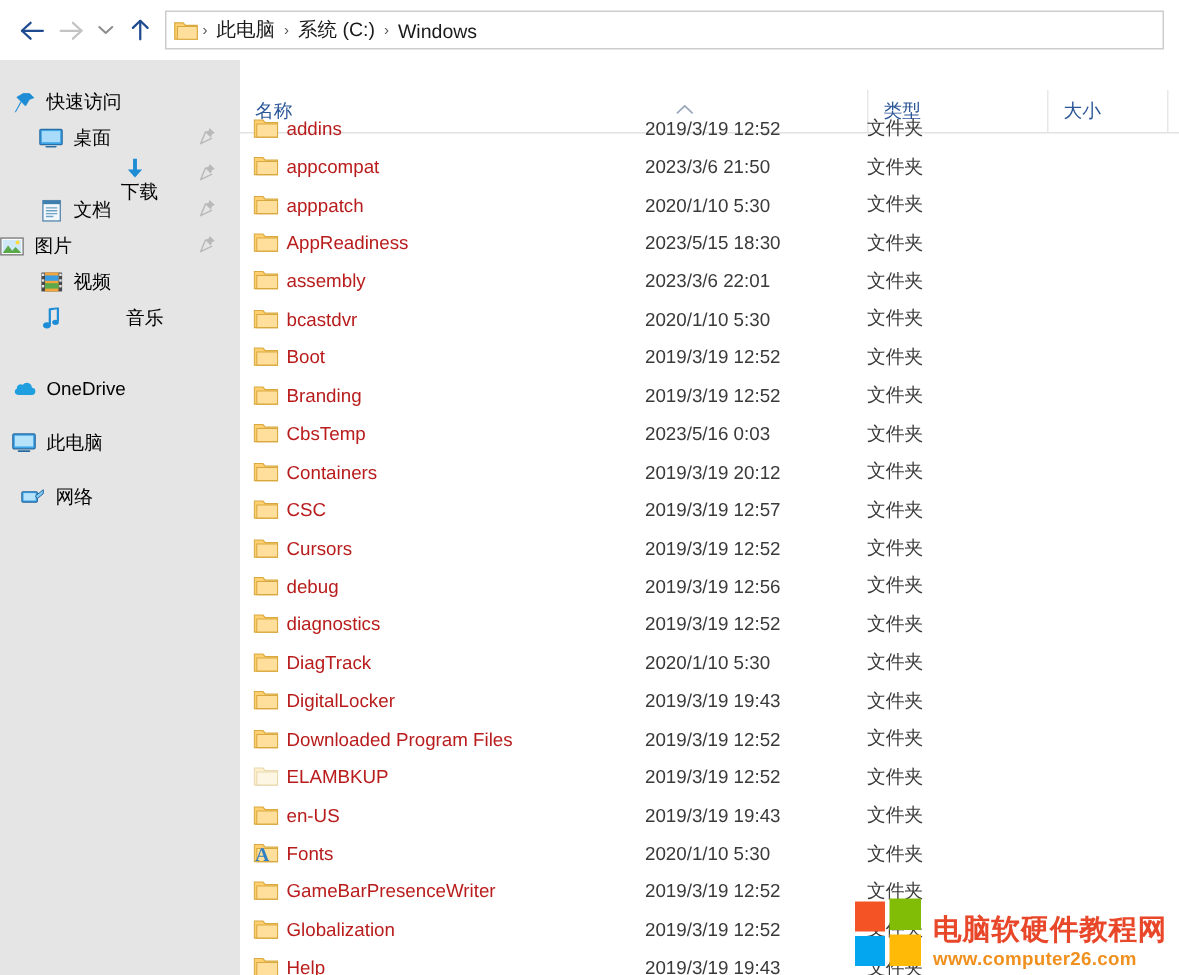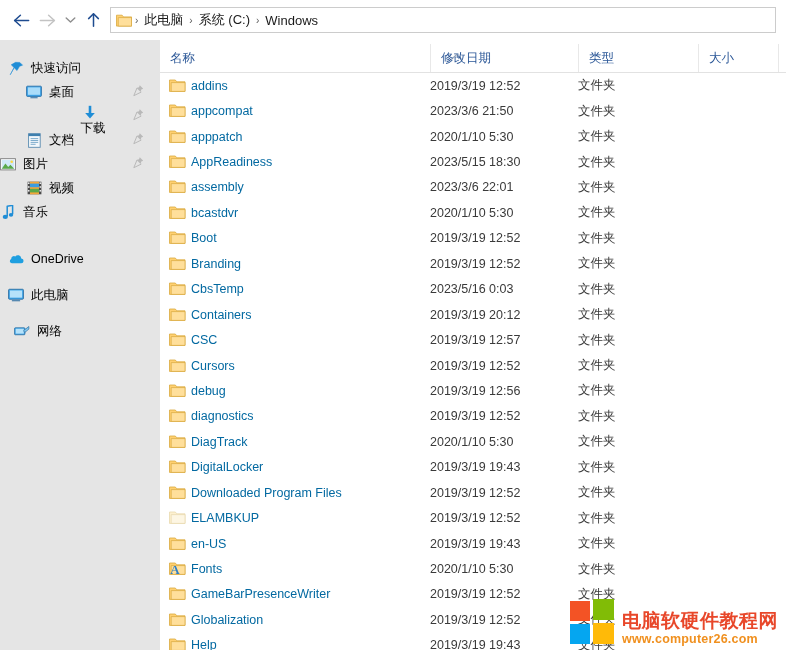--- a/index.html
+++ b/index.html
@@ -105,21 +105,21 @@
   .pin {
     position: absolute;
     right: 16px;
     top: 50%;
     transform: translateY(-50%);
   }
 
   
   #colheader {
     position: absolute;
-    left: 160px; top: 44px;
+    left: 160px; top: 60px;
     width: 626px; height: 28px;
     background: #ffffff;
     border-bottom: 1px solid #e2e2e2;
   }
   .col-cell {
     position: absolute;
     top: 0;
     height: 28px;
     display: flex;
     align-items: center;
@@ -155,21 +155,21 @@
     position: absolute;
     left: 9px;
     top: 50%;
     transform: translateY(-50%);
     width: 17px; height: 16px;
   }
   .f-name {
     position: absolute;
     left: 31px;
     font-size: 12.5px;
-    color: #0369a1;
+    color: #b91c1c;
   }
   .f-date {
     position: absolute;
     left: 270px;
     font-size: 12.5px;
     color: #3a3a3a;
   }
   .f-type {
     position: absolute;
     left: 418px;
@@ -351,21 +351,21 @@
           <rect x="0.9" y="5.2" width="1.6" height="1.6" fill="#e8e8e8"></rect>
           <rect x="0.9" y="9.0" width="1.6" height="1.6" fill="#e8e8e8"></rect>
           <rect x="12.5" y="1.4" width="1.6" height="1.6" fill="#e8e8e8"></rect>
           <rect x="12.5" y="5.2" width="1.6" height="1.6" fill="#e8e8e8"></rect>
           <rect x="12.5" y="9.0" width="1.6" height="1.6" fill="#e8e8e8"></rect>
         </svg>
       </span>
       <span>视频</span>
     </div>
 
-    <div class="side-item" style="">
+    <div class="side-item" style="padding-left:26px;gap:35px;">
       <span class="side-ico">
         <svg width="12" height="15" viewBox="0 0 12 15">
           <path d="M5.2 11.4 V1.3 L10.6 0.3 V9.2" fill="none" stroke="#1f8dd6" stroke-width="1.5" stroke-linejoin="round"></path>
           <ellipse cx="3.3" cy="11.9" rx="2.6" ry="2.1" fill="#1f8dd6"></ellipse>
           <ellipse cx="9.0" cy="9.9" rx="2.2" ry="1.8" fill="#1f8dd6"></ellipse>
         </svg>
       </span>
       <span>音乐</span>
     </div>
 
@@ -403,23 +403,20 @@
 
   <div id="colheader">
     <div class="col-cell first" style="left:0;width:270px;">
       <span>名称</span>
     </div>
     <span class="sort-chevron">
       <svg width="13" height="8" viewBox="0 0 13 8">
         <path d="M1.6 6.2 L6.5 1.6 L11.4 6.2" fill="none" stroke="#9aa8bb" stroke-width="1.2" stroke-linecap="round" stroke-linejoin="round"></path>
       </svg>
     </span>
-    <div class="col-cell" style="left:270px;width:148px;">
-      <span>修改日期</span>
-    </div>
     <div class="col-cell" style="left:418px;width:120px;">
       <span>类型</span>
     </div>
     <div class="col-cell" style="left:538px;width:80px;">
       <span>大小</span>
     </div>
     <div class="col-cell" style="left:618px;width:8px;border-left:1px solid #e8e8e8;"></div>
   </div>
 
   <div id="filelist">

